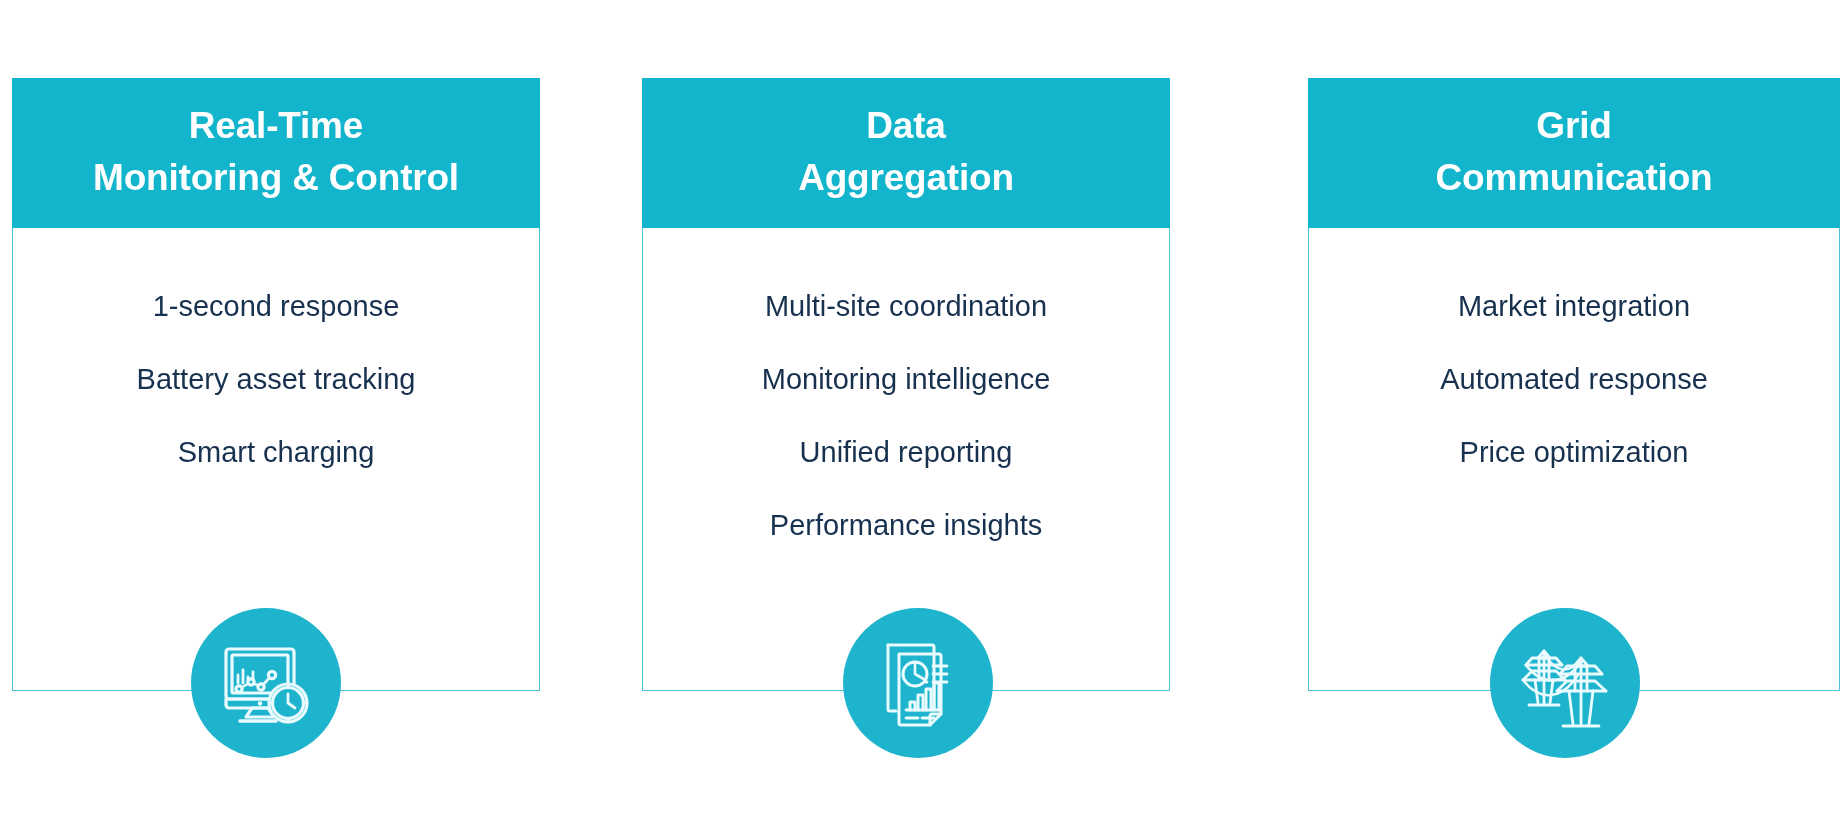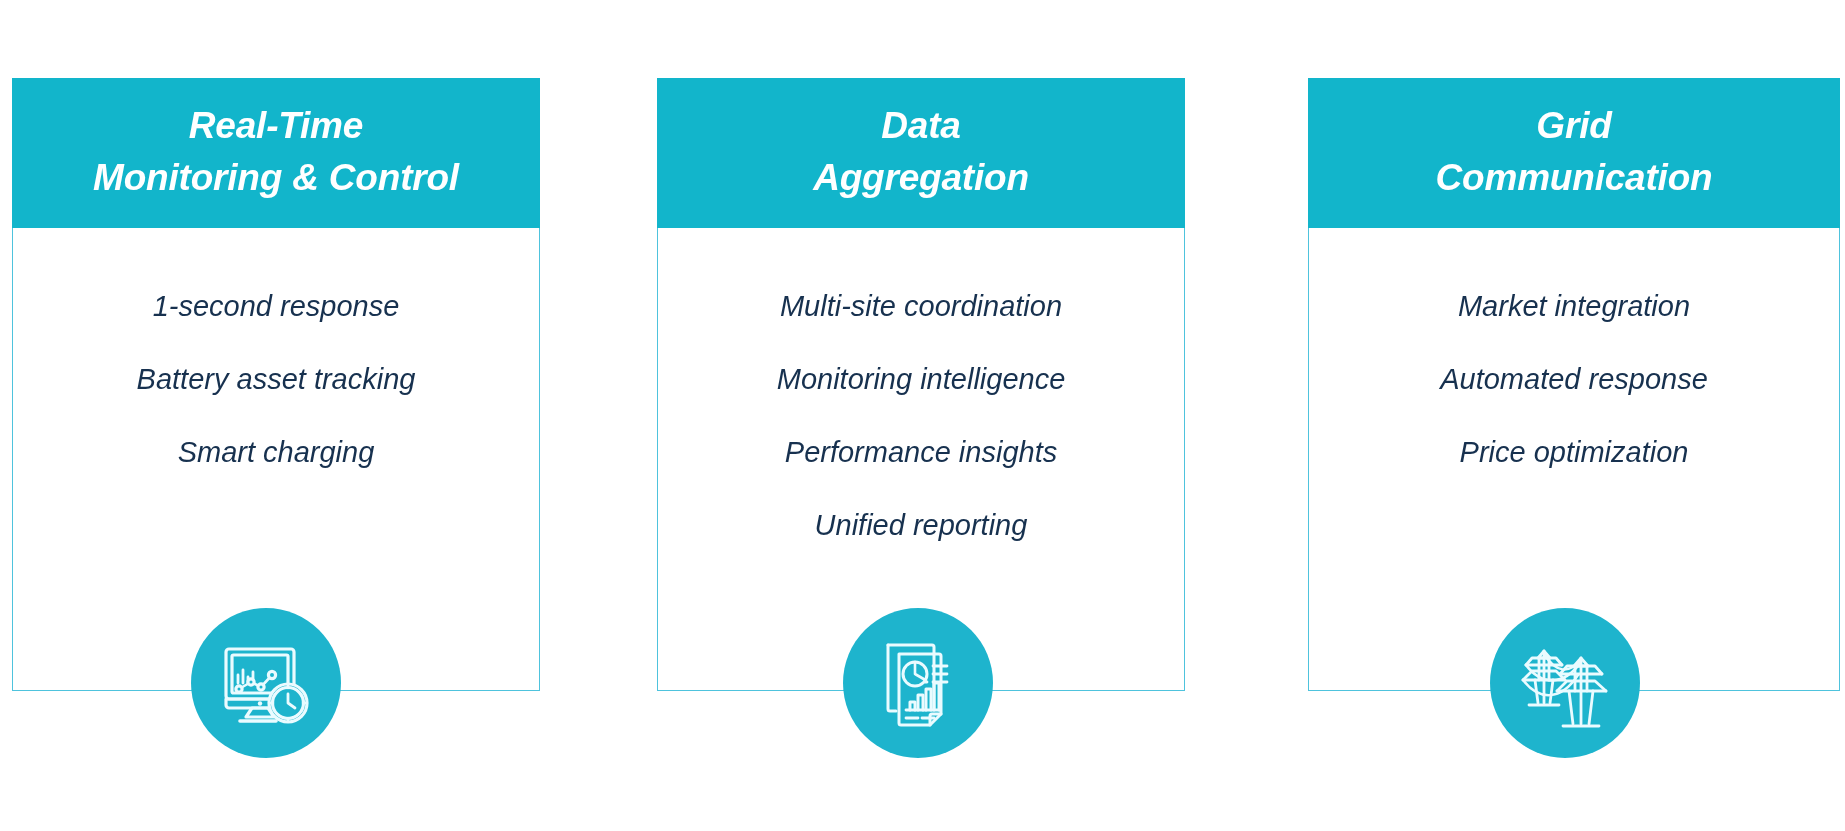--- a/index.html
+++ b/index.html
@@ -12,31 +12,30 @@
     height: 831px;
     font-family: "Liberation Sans", sans-serif;
     overflow: hidden;
   }
 
   .board {
     position: relative;
     width: 1845px;
     height: 692px;
     background: #ffffff;
-    font-style: italic;
   }
 
   .card {
     position: absolute;
     top: 78px;
     box-sizing: border-box;
   }
 
   .card-1 { left: 12px;   width: 528px; }
-  .card-2 { left: 657px;  width: 528px; }
+  .card-2 { left: 642px;  width: 528px; }
   .card-3 { left: 1308px; width: 532px; }
 
   .card-header {
     box-sizing: border-box;
     background: #12b5cb;
     color: #ffffff;
     font-size: 37px;
     font-weight: bold;
     line-height: 52px;
     text-align: center;
@@ -126,22 +125,22 @@
   </div>
 
   <div class="card card-2">
     <div class="card-header">
       <span class="hline">Data</span>
       <span class="hline">Aggregation</span>
     </div>
     <div class="card-body">
       <div class="feature">Multi-site coordination</div>
       <div class="feature">Monitoring intelligence</div>
+      <div class="feature">Unified reporting</div>
       <div class="feature">Performance insights</div>
-      <div class="feature">Unified reporting</div>
     </div>
   </div>
 
   <div class="icon-badge badge-2">
     <span>
       <svg width="100" height="100" viewBox="0 0 100 100" fill="none" stroke="#eafbff" stroke-width="3" stroke-linecap="round" stroke-linejoin="round">
         <path d="M20 12 h44 a2 2 0 0 1 2 2 v62"></path>
         <path d="M20 12 v64 a2 2 0 0 0 2 2 h6"></path>
         <path d="M31 21 h40 a2 2 0 0 1 2 2 v58 l-11 11 H33 a2 2 0 0 1 -2 -2 z"></path>
         <path d="M73 81 h-9 a2 2 0 0 0 -2 2 v9"></path>

